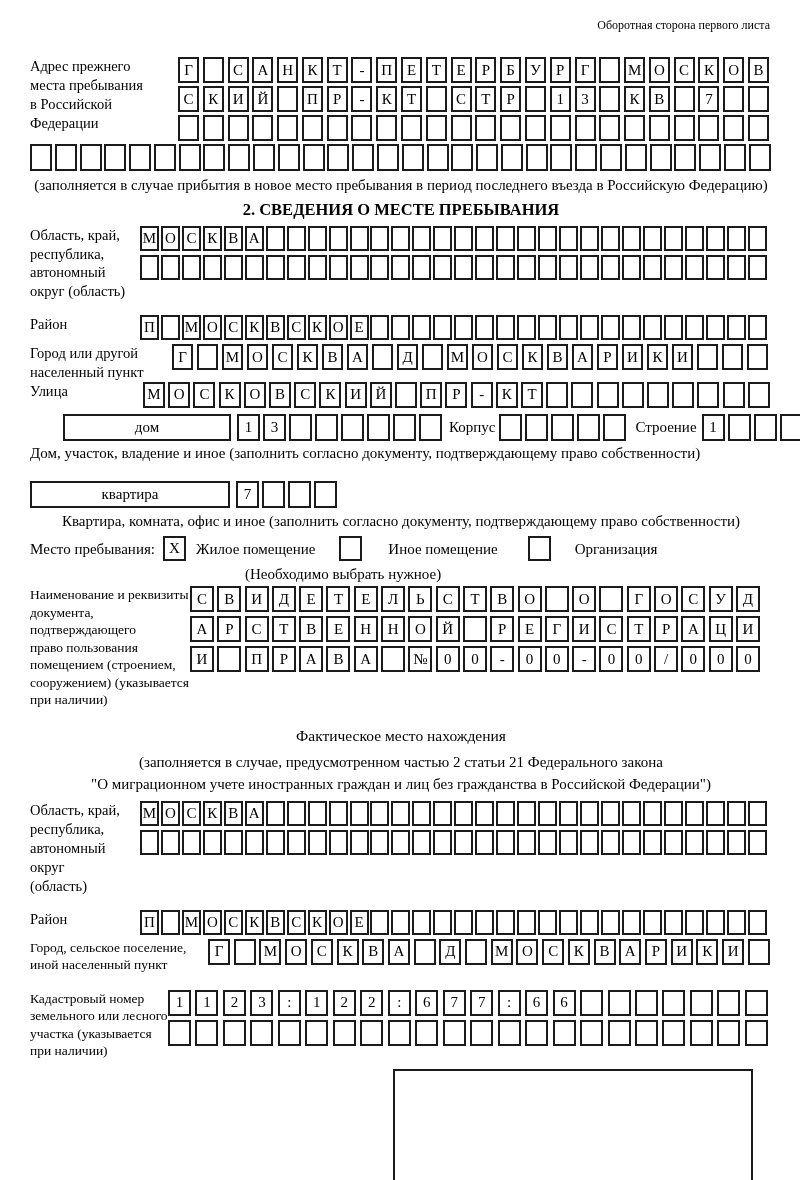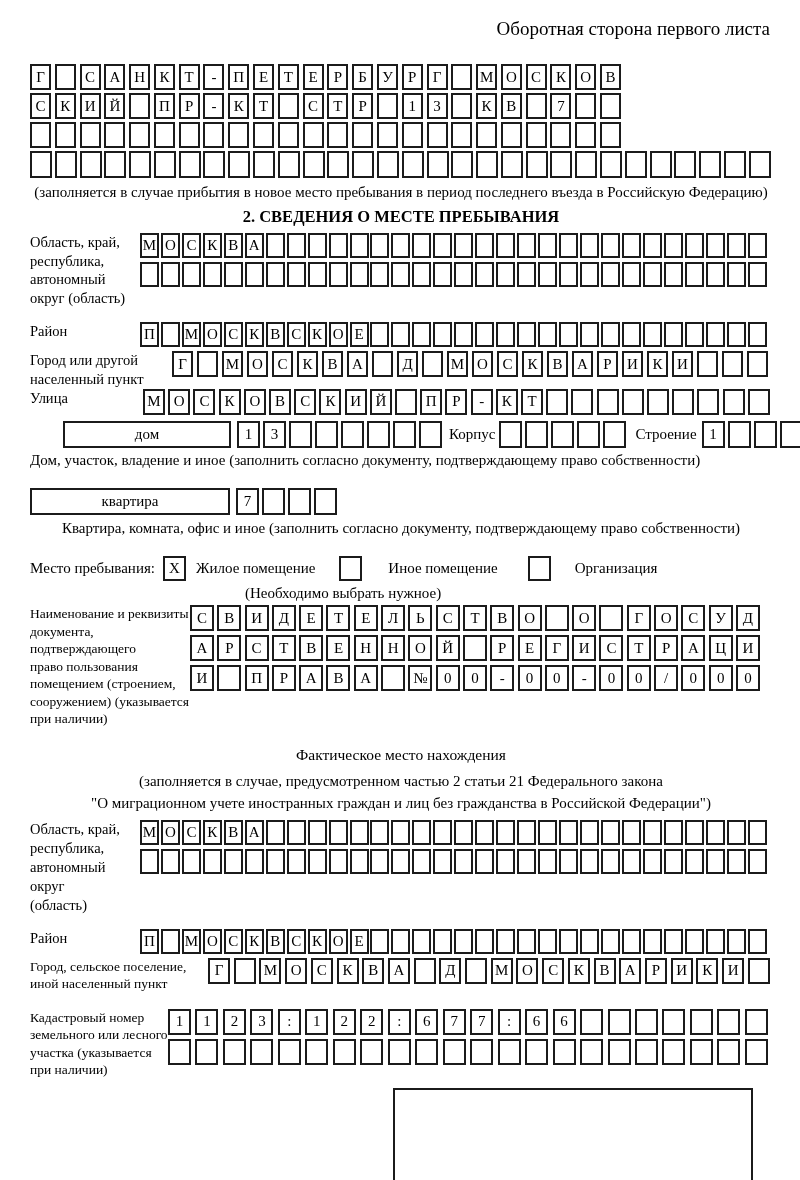--- a/index.html
+++ b/index.html
@@ -1,18 +1,18 @@
 <!DOCTYPE html>
 <html><head>
 <meta charset="utf-8">
 <style>
   html,body{margin:0;padding:0;background:#fff;color:#000;}
   body{width:800px;height:1180px;font-family:"Liberation Serif",serif;overflow:hidden;}
   .page{position:relative;width:800px;height:1180px;box-sizing:border-box;padding:18px 28px 0 30px;}
-  .hdr{text-align:right;font-size:19px;padding-right:2px;}
+  .hdr{text-align:right;font-size:12px;padding-right:2px;}
   .formrow{display:flex;align-items:flex-start;}
   .lbl{font-size:14.5px;line-height:1.3;white-space:pre-line;flex:none;}
   .lbl-sm{font-size:13.5px;}
   .boxrow{display:flex;justify-content:space-between;flex:none;}
   .box{box-sizing:border-box;border:2px solid #1b1b1b;background:#fff;display:flex;align-items:center;justify-content:center;font-size:15px;line-height:1;flex:none;height:26px;}
   .stack{display:flex;flex-direction:column;gap:4px;}
   
   .r24{width:591px}.r24 .box{width:21px;}
   .rfull{width:741px;margin-left:0}.rfull .box{width:22px;height:27px;}
   .r30{width:627px}.r30 .box{width:19px;height:25px;}
@@ -37,20 +37,24 @@
   .w160{width:160px}.w178{width:178px}.w138{width:138px}
 </style>
 </head>
 <body>
 
 <div class="page">
 
   <div class="hdr">Оборотная сторона первого листа</div>
 
   <div class="formrow" style="margin-top:24px;">
+    <div class="lbl w148">Адрес прежнего
+места пребывания
+в Российской
+Федерации</div>
     <div class="stack" style="gap:3px;">
       <div class="boxrow r24">
           <span class="box">Г</span>
           <span class="box"></span>
           <span class="box">С</span>
           <span class="box">А</span>
           <span class="box">Н</span>
           <span class="box">К</span>
           <span class="box">Т</span>
           <span class="box">-</span>
@@ -366,21 +370,21 @@
     <div class="widebox kvartbox">квартира</div>
     <div class="gaprow" style="margin-left:6px;">
         <span class="box">7</span>
         <span class="box"></span>
         <span class="box"></span>
         <span class="box"></span>
       </div>
   </div>
   <div class="caption" style="margin-top:4px;text-align:center;">Квартира, комната, офис и иное (заполнить согласно документу, подтверждающему право собственности)</div>
 
-  <div class="formrow" style="margin-top:18px;align-items:center;">
+  <div class="formrow" style="margin-top:6px;">
     <div class="inline-lbl">Место пребывания:</div>
     <div class="box cb" style="margin-left:8px;">X</div>
     <div class="inline-lbl" style="margin-left:10px;">Жилое помещение</div>
     <div class="box cb" style="margin-left:24px;"></div>
     <div class="inline-lbl" style="margin-left:26px;">Иное помещение</div>
     <div class="box cb" style="margin-left:30px;"></div>
     <div class="inline-lbl" style="margin-left:24px;">Организация</div>
   </div>
   <div class="caption" style="margin-top:2px;margin-left:215px;">(Необходимо выбрать нужное)</div>
 

